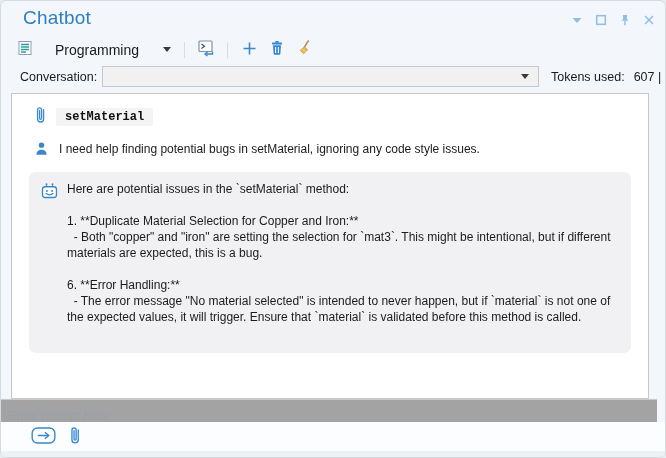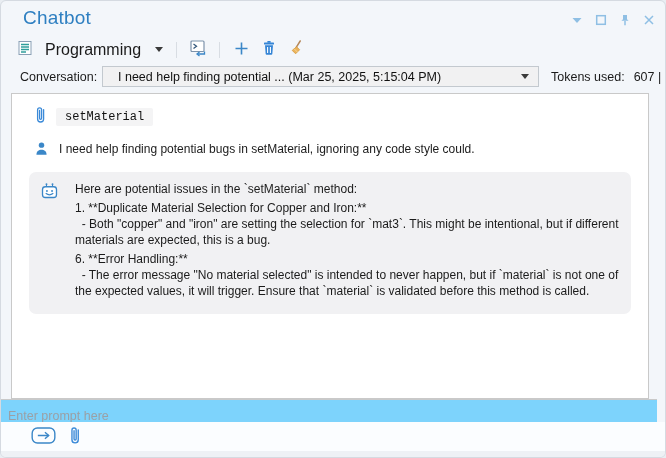--- a/index.html
+++ b/index.html
@@ -14,49 +14,49 @@
   }
 
   
   .titlebar { position:absolute; top:6px; left:22px; right:8px; height:28px; }
   .title { font-size:19px; color:#2e7fc1; letter-spacing:.2px; }
   .win-controls { position:absolute; right:2px; top:6px; display:flex; gap:11px; align-items:center; }
   .win-controls .wc { width:13px; height:13px; display:inline-flex; align-items:center; justify-content:center; cursor:default; }
 
   
   .toolbar { position:absolute; top:37px; left:13px; height:23px; display:flex; align-items:center; gap:6px; }
-  .ctx-btn { display:flex; align-items:center; gap:12px; background:none; border:none; font-family:inherit; font-size:16px; color:#1b1b1b; padding:2px 3px; }
+  .ctx-btn { display:flex; align-items:center; gap:22px; background:none; border:none; font-family:inherit; font-size:14px; color:#1b1b1b; padding:2px 3px; }
   .caret { width:0; height:0; border-left:4px solid transparent; border-right:4px solid transparent; border-top:5px solid #3a3a3a; display:inline-block; margin-left:2px; }
   .sep { width:1px; height:16px; background:#d8dde3; margin:0 4px; }
   .tool-btn { width:22px; height:22px; background:none; border:none; display:inline-flex; align-items:center; justify-content:center; padding:0; }
 
   
   .conv-row { position:absolute; top:64px; left:8px; right:8px; height:23px; display:flex; align-items:center; font-size:12.5px; color:#1b1b1b;margin-left:11px; }
   .conv-label { width:82px; flex:0 0 auto; }
   .combobox { flex:0 0 auto; width:437px; height:21px; background:#f1f1f2; border:1px solid #c3c9cf; display:flex; align-items:center; padding:0 9px 0 15px; font-family:inherit; font-size:12.5px; color:#111; }
   .combobox .combo-text { white-space:nowrap; overflow:hidden; text-overflow:ellipsis; }
   .combobox .caret { margin-left:auto; }
   .tokens { margin-left:12px; display:flex; gap:9px; white-space:nowrap; }
 
   
   .chat-area { position:absolute; top:92px; left:10px; width:638px; height:306px; background:#ffffff; border:1px solid #c9c9c9; overflow:hidden; }
-  .attach-row { margin:11px 0 0 22px; display:flex; align-items:center; gap:9px; }
+  .attach-row { margin:11px 0 0 22px; display:flex; align-items:center; gap:9px;font-weight:bold; }
   .attach-chip { background:#f4f4f5; border-radius:2px; padding:2px 9px; font-family:"Liberation Mono", monospace; font-size:12px; color:#111; }
   .user-row { margin:13px 0 0 22px; display:flex; align-items:flex-start; gap:10px; font-size:12px; color:#1b1b1b; }
   .user-row .msg { padding-top:1px; }
 
-  .bot-bubble { margin:13px 0 0 17px; width:602px; background:#f1f1f3; border-radius:7px; padding:9px 12px 12px 11px; display:flex; gap:16px; }
+  .bot-bubble { margin:13px 0 0 17px; width:602px; background:#f1f1f3; border-radius:7px; padding:9px 12px 12px 11px; display:flex; gap:8px; }
   .bot-icon-col { flex:0 0 auto; padding-top:1px; }
   .bot-text { font-size:12px; line-height:16px; color:#1b1b1b; }
-  .bot-text .para { margin-top:3px; }
+  .bot-text .para { margin-top:16px; }
   .bot-text .para:first-child { margin-top:0; }
   .pre { white-space:pre-wrap; }
 
   
-  .prompt-row { position:absolute; top:398px; left:0; right:8px; height:34px; background:#7dd3fc; border-top:1px solid #c9c9c9; border-bottom:1px solid #d8dce1; }
+  .prompt-row { position:absolute; top:398px; left:0; right:8px; height:34px; background:#a3a3a3; border-top:1px solid #c9c9c9; border-bottom:1px solid #d8dce1; }
   .prompt-row input { width:100%; height:100%; border:none; outline:none; padding:2px 8px 3px 7px; font-family:inherit; font-size:12.5px; color:#222; background:transparent; }
   .prompt-row input::placeholder { color:#9aa0a6; opacity:1; }
 
   .actions-row { position:absolute; top:421px; left:0; right:0; height:29px; background:#fbfdff; display:flex; align-items:center; gap:12px; padding-left:30px; }
   .action-btn { background:none; border:none; padding:0; display:inline-flex; align-items:center; justify-content:center; }
   .bottom-strip { position:absolute; top:450px; left:0; right:0; height:7px; background:#eef1f5; }
 </style>
 </head>
 <body>
 
@@ -141,21 +141,20 @@
             <path d="M7.6 6.8 L10.6 9.8 L6.6 13.8 L3.2 10.4 z" fill="#ecb45c" stroke="#d49a3f" stroke-width="0.8"></path>
             <line x1="5.2" y1="8.8" x2="8.4" y2="12" stroke="#f6d79a" stroke-width="1"></line>
           </svg>
       </span>
     </button>
   </div>
 
   <div class="conv-row">
     <span class="conv-label">Conversation:</span>
     <button class="combobox">
-      <span class="combo-text">I need help finding potential ... (Mar 25, 2025, 5:15:04 PM)</span>
       <span class="caret"></span>
     </button>
     <span class="tokens">
       <span>Tokens used:</span>
       <span>607 | 1 K</span>
     </span>
   </div>
 
   <div class="chat-area">
 
@@ -168,21 +167,21 @@
       <span class="attach-chip">setMaterial</span>
     </div>
 
     <div class="user-row">
       <span>
         <svg width="15" height="15" viewBox="0 0 16 16">
             <circle cx="8" cy="4.4" r="2.9" fill="#3b87c8"></circle>
             <path d="M2.6 14.6 c0-3.6 2.4-5.2 5.4-5.2 s5.4 1.6 5.4 5.2 z" fill="#3b87c8"></path>
           </svg>
       </span>
-      <span class="msg">I need help finding potential bugs in setMaterial, ignoring any code style could.</span>
+      <span class="msg">I need help finding potential bugs in setMaterial, ignoring any code style issues.</span>
     </div>
 
     <div class="bot-bubble">
       <span class="bot-icon-col">
         <svg width="19" height="17" viewBox="0 0 20 18">
             <circle cx="6.8" cy="2.4" r="1" fill="#3b87c8"></circle>
             <circle cx="13.2" cy="2.4" r="1" fill="#3b87c8"></circle>
             <line x1="6.8" y1="3.2" x2="6.8" y2="5" stroke="#3b87c8" stroke-width="1.1"></line>
             <line x1="13.2" y1="3.2" x2="13.2" y2="5" stroke="#3b87c8" stroke-width="1.1"></line>
             <rect x="2.6" y="5" width="14.8" height="11.4" rx="3" fill="#ffffff" stroke="#3b87c8" stroke-width="1.4"></rect>

